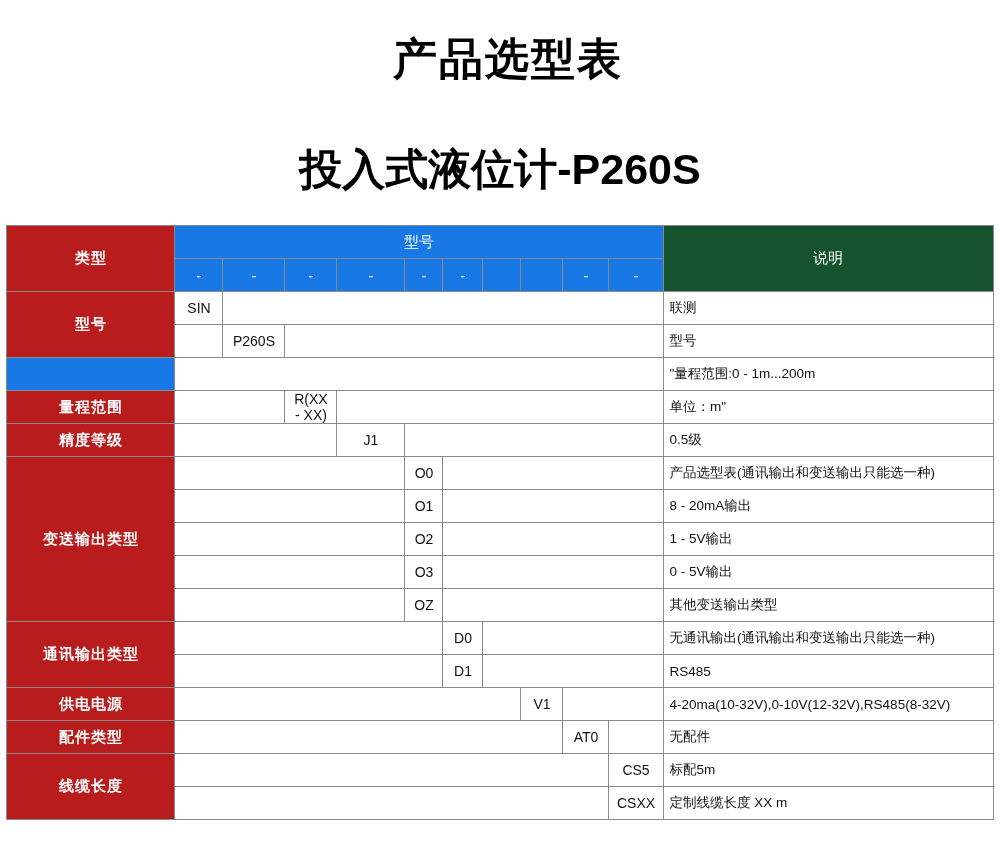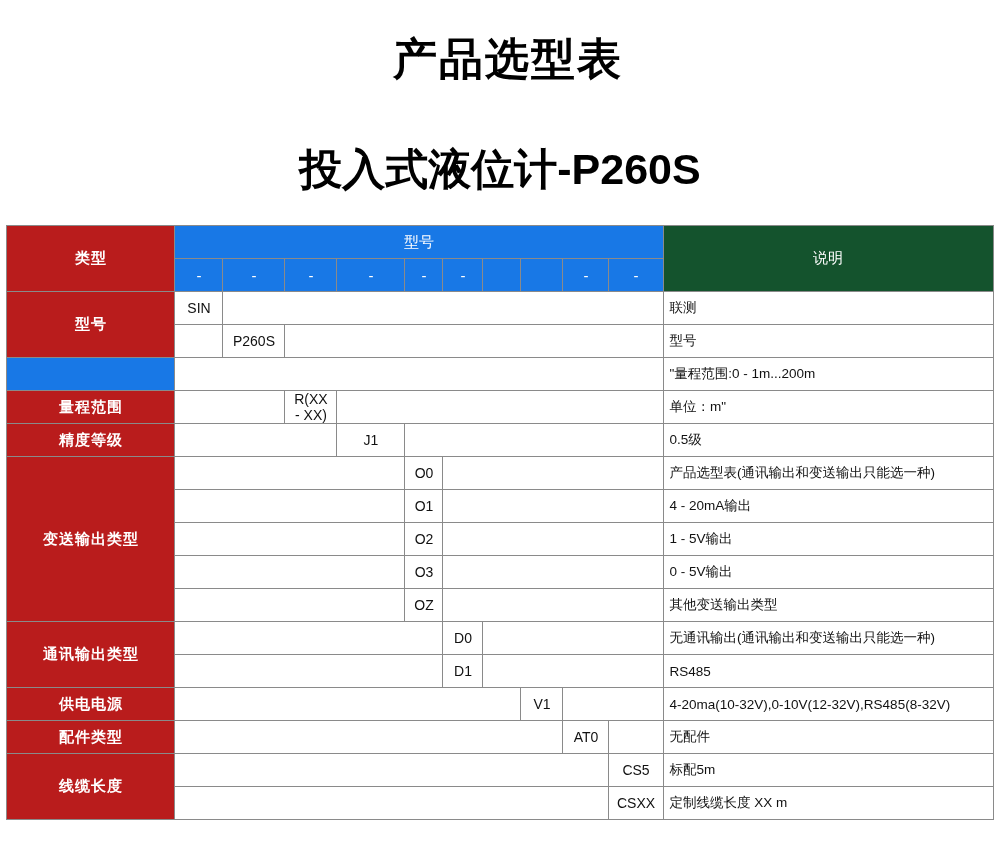--- a/index.html
+++ b/index.html
@@ -183,21 +183,21 @@
       <td class="empty redline" colspan="4"></td>
       <td class="code redline">O0</td>
       <td class="empty redline" colspan="5"></td>
       <td class="desc redline">产品选型表(通讯输出和变送输出只能选一种)</td>
     </tr>
 
     <tr>
       <td class="empty" colspan="4"></td>
       <td class="code">O1</td>
       <td class="empty" colspan="5"></td>
-      <td class="desc">4 - 20mA输出</td>
+      <td class="desc">8 - 20mA输出</td>
     </tr>
 
     <tr>
       <td class="empty" colspan="4"></td>
       <td class="code">O2</td>
       <td class="empty" colspan="5"></td>
       <td class="desc">1 - 5V输出</td>
     </tr>
 
     <tr>

